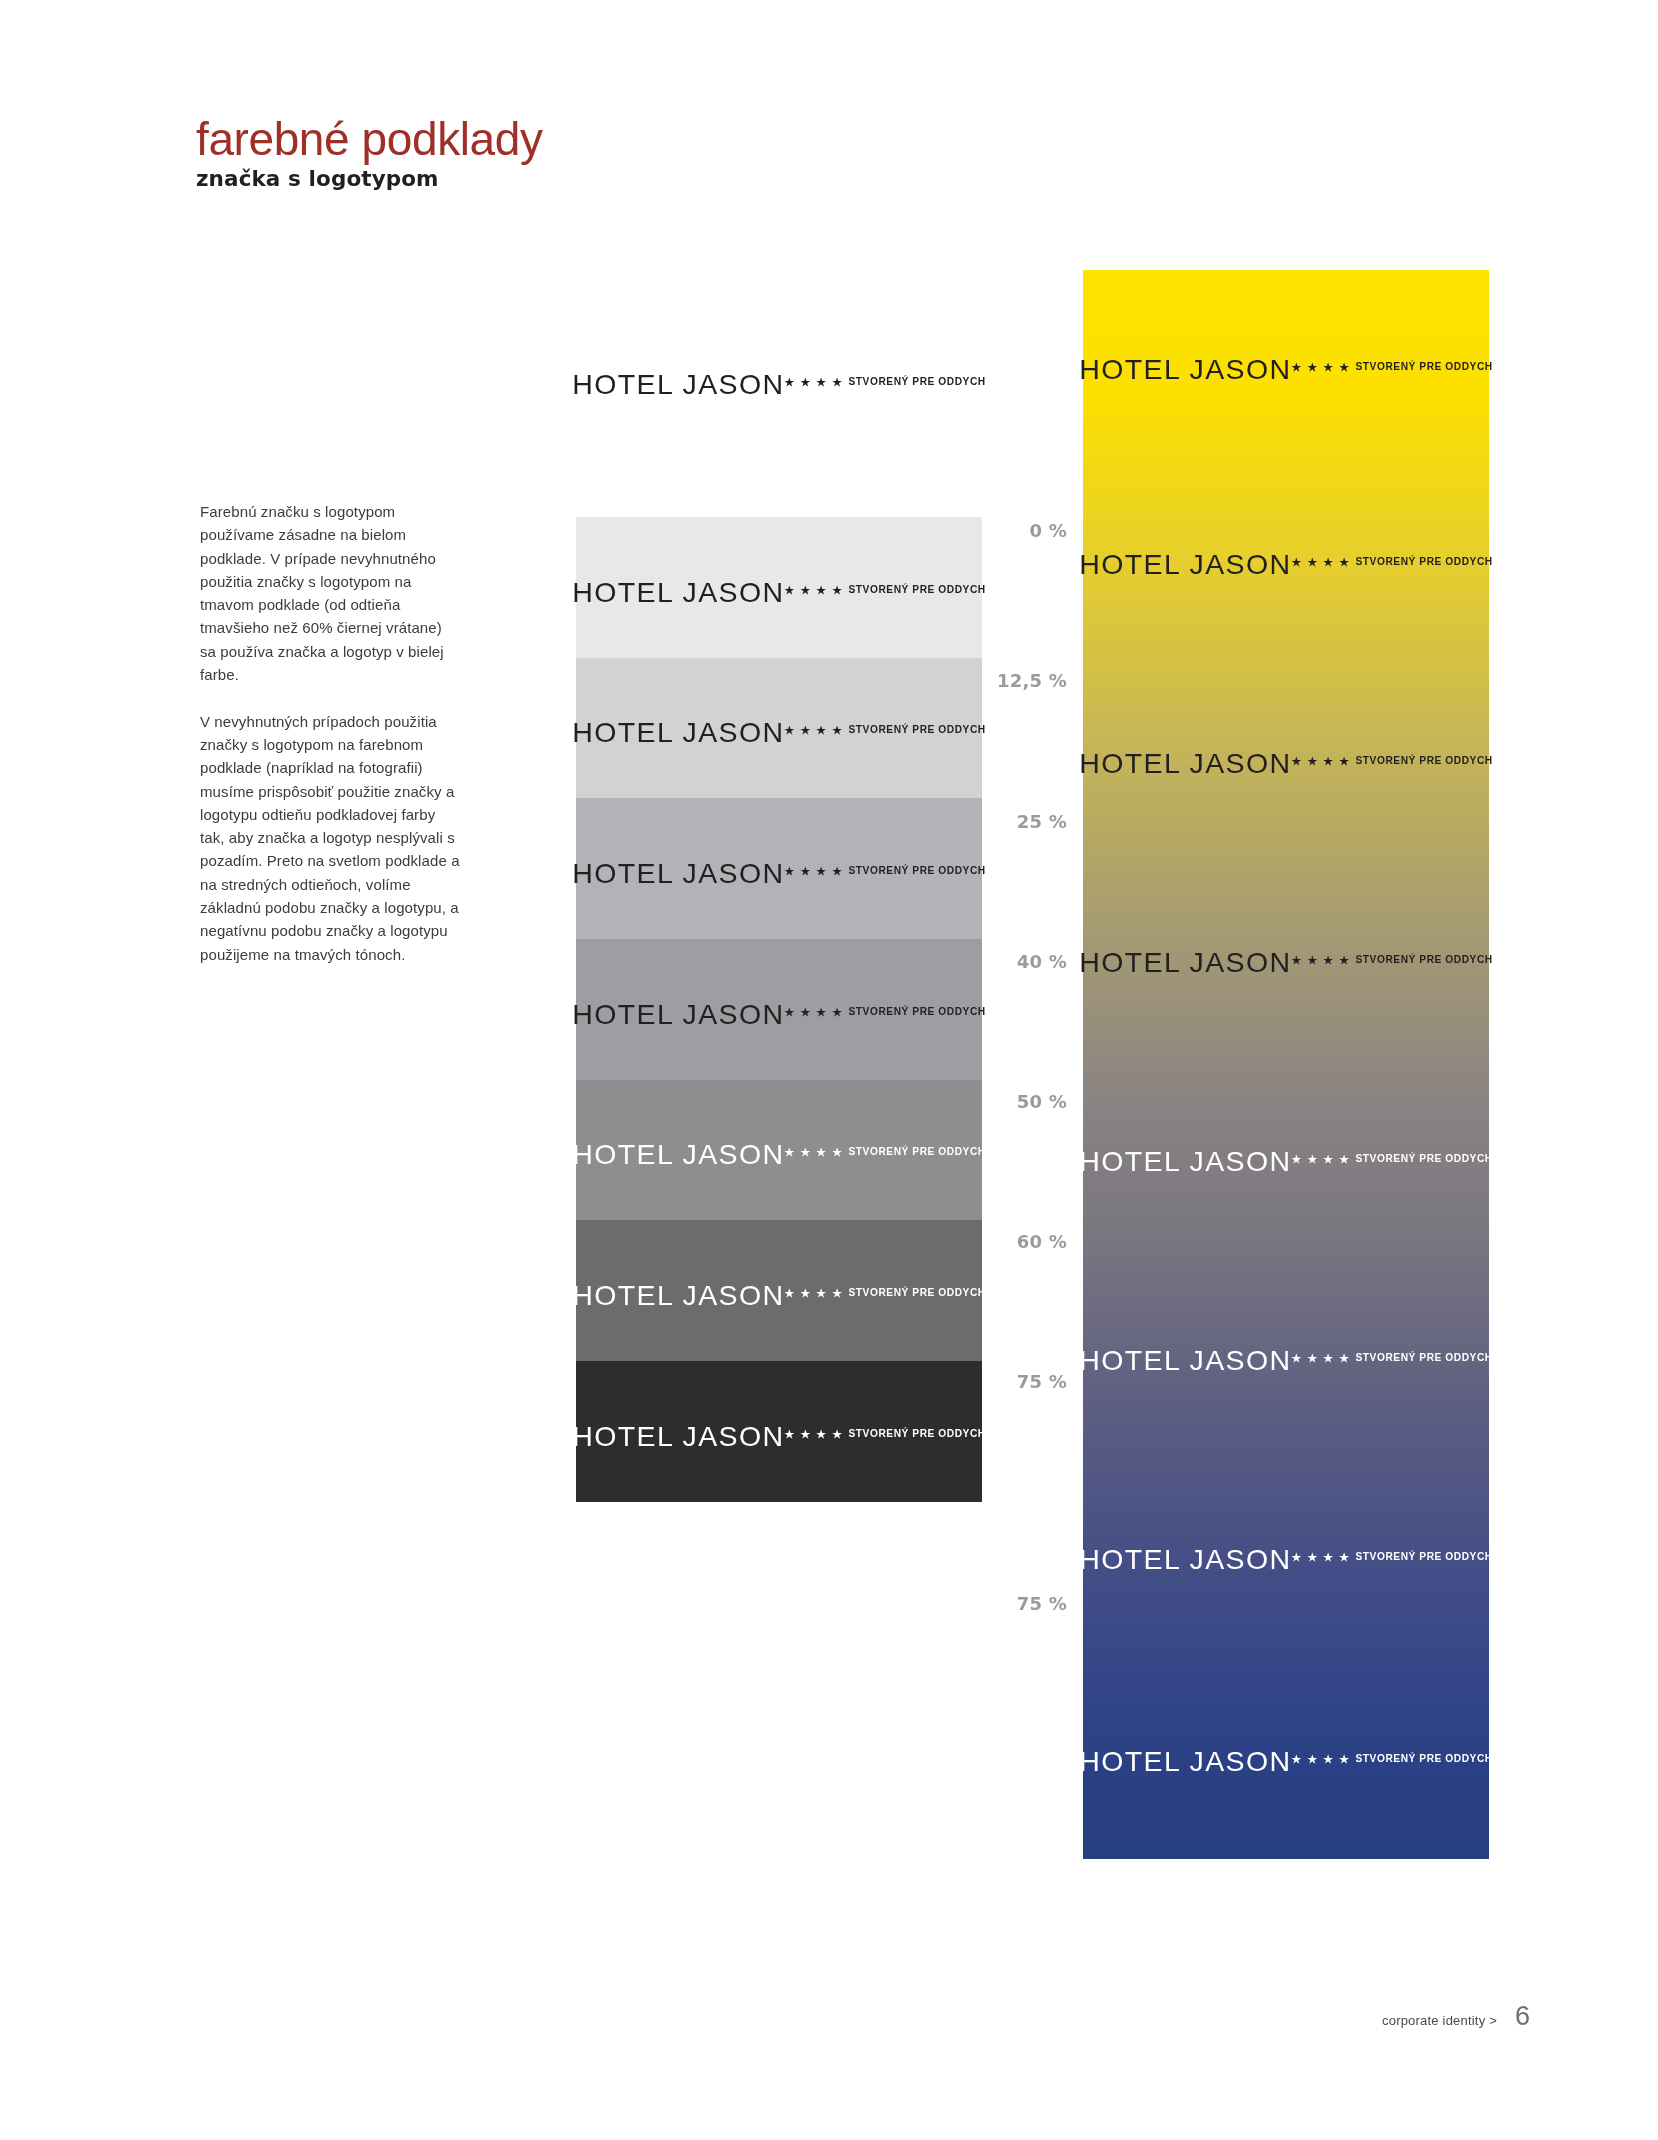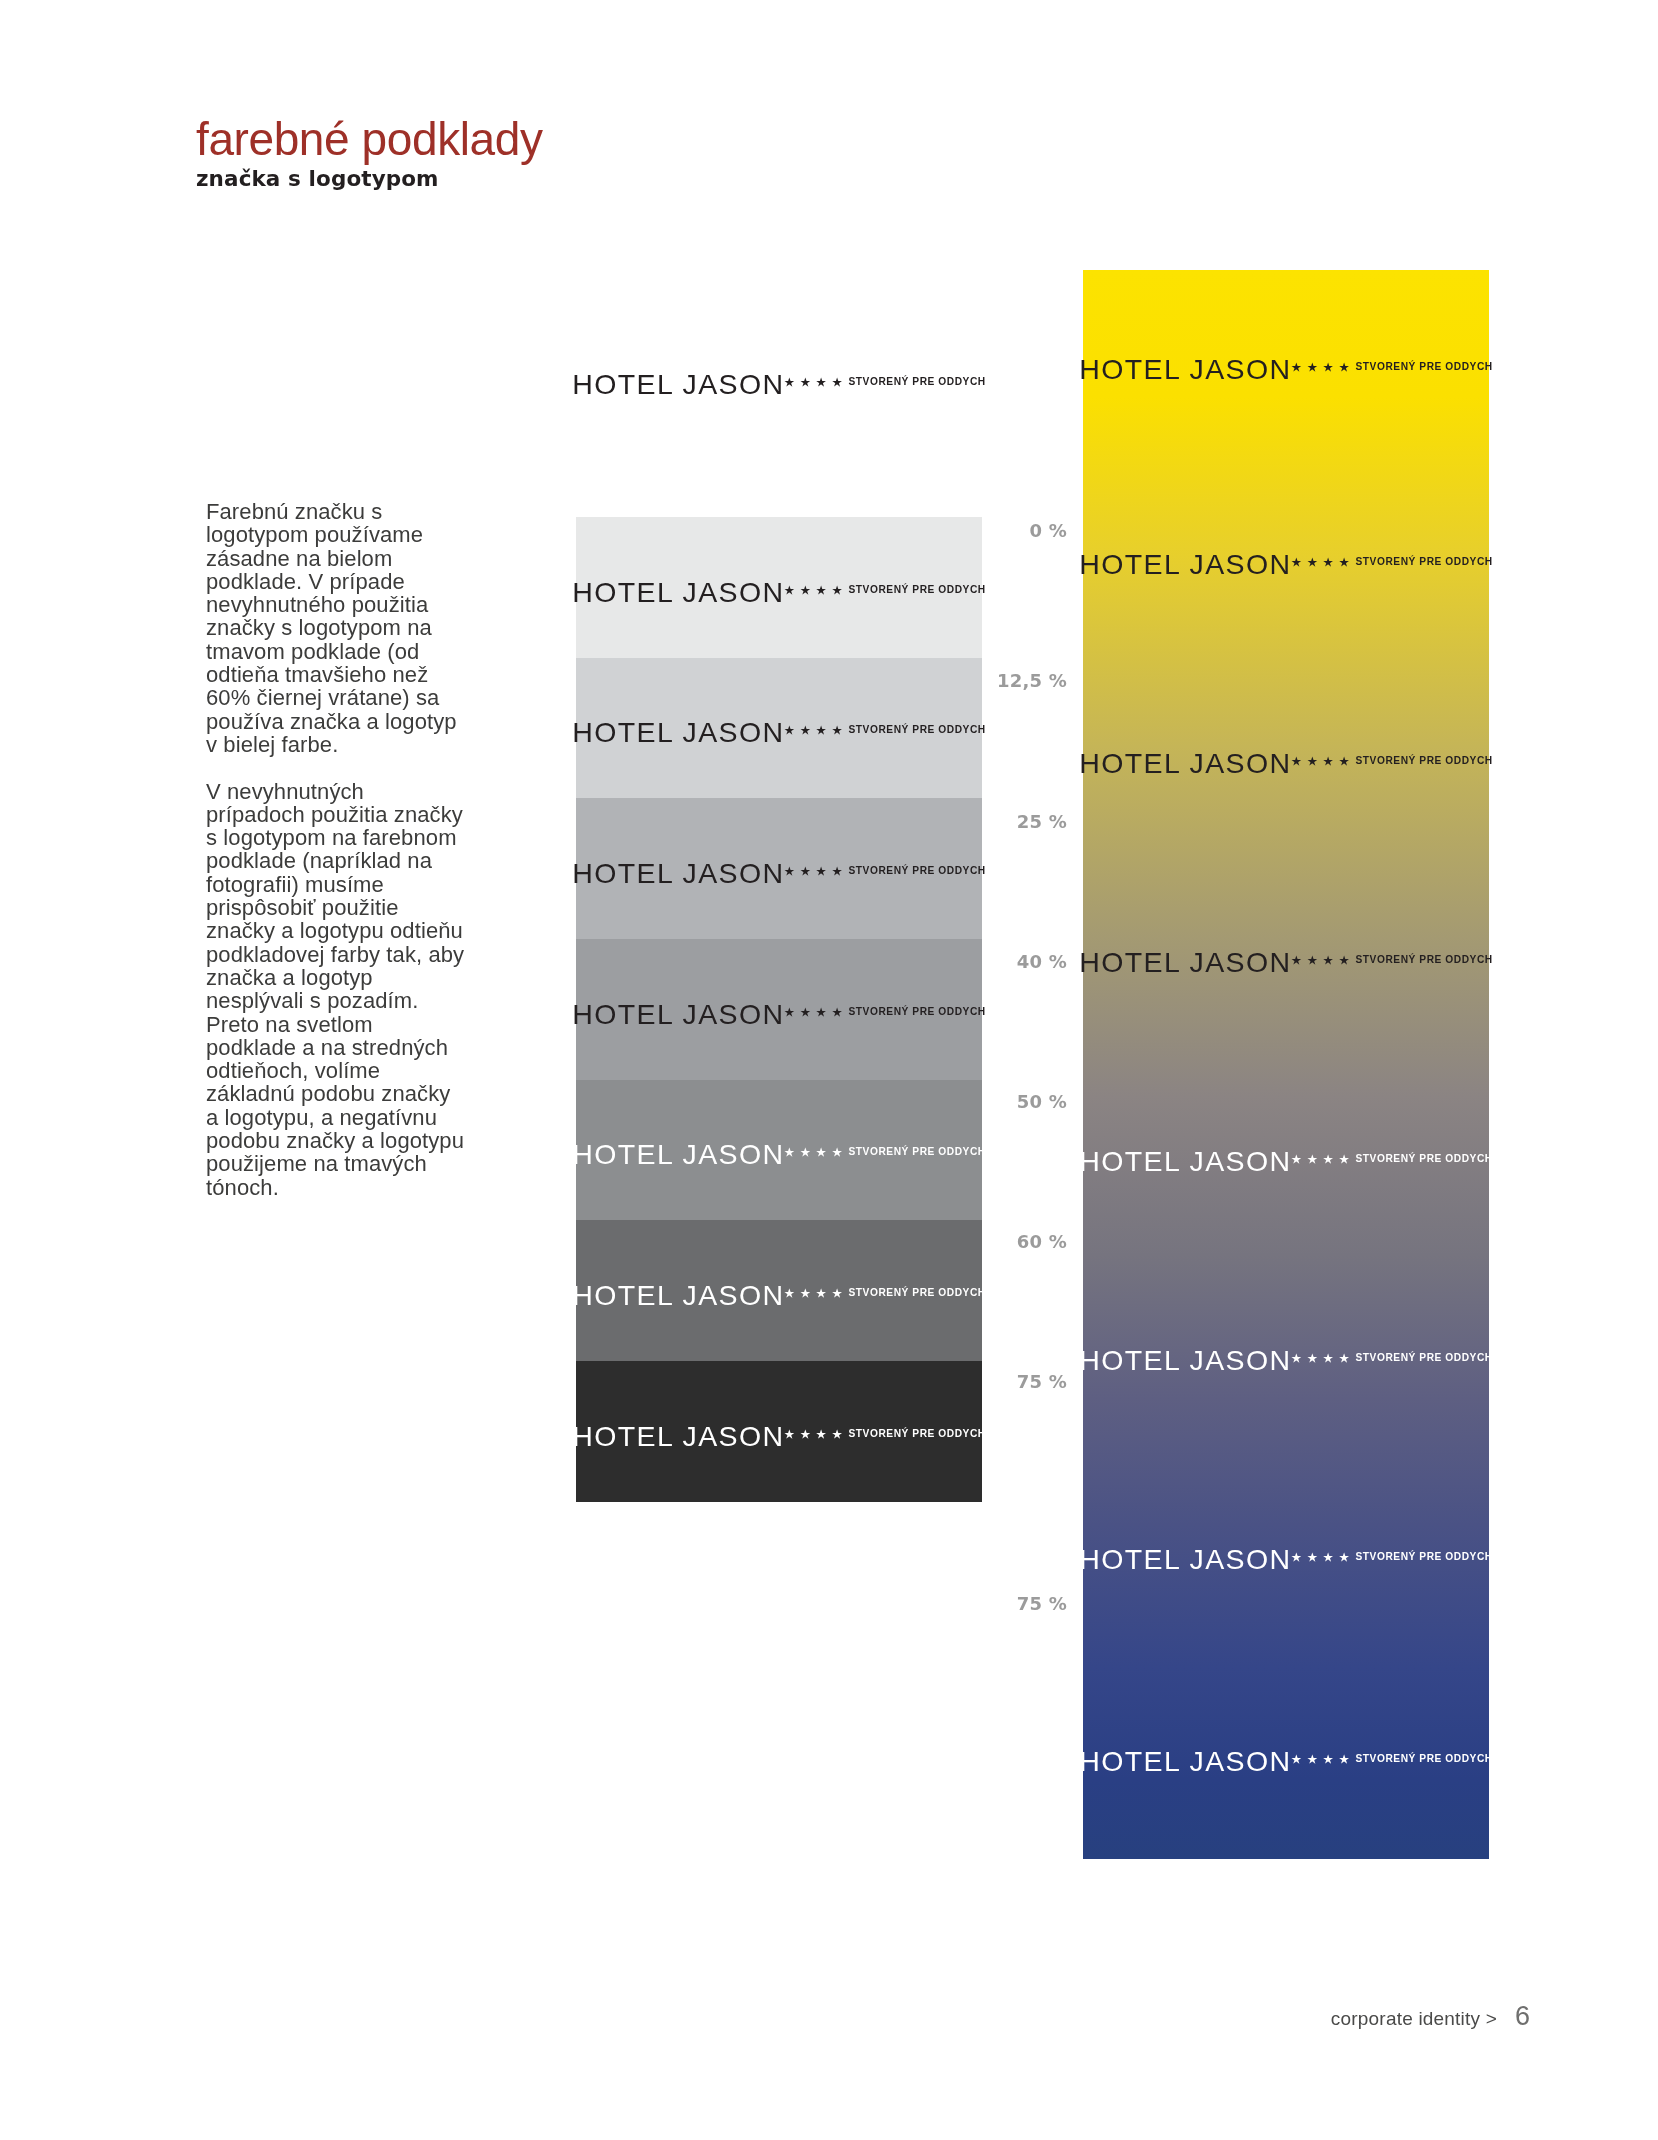--- a/index.html
+++ b/index.html
@@ -36,25 +36,25 @@
     font-weight: 400;
     color: #9e3028;
     letter-spacing: -0.4px;
     line-height: 1.22;
     margin-top: 11px;
   }
 
   
   #copy {
     position: absolute;
-    left: 206px;
+    left: 200px;
     top: 500px;
     width: 262px;
     font-family: "Liberation Sans", sans-serif;
-    font-size: 22px;
+    font-size: 15px;
     line-height: 23.3px;
     color: #3c3c3b;
     letter-spacing: 0.1px;
   }
   #copy p { margin: 0; }
   #copy p + p { margin-top: 23.3px; }
 
   
   #gray-column {
     position: absolute;
@@ -173,21 +173,21 @@
   #footer {
     position: absolute;
     right: 128px;
     bottom: 108px;
     display: flex;
     align-items: baseline;
     gap: 18px;
   }
   #footer-label {
     font-family: "Liberation Sans", sans-serif;
-    font-size: 19px;
+    font-size: 13px;
     color: #4a4a49;
     letter-spacing: 0.2px;
     margin-left: 7px;
   }
   #footer-page {
     font-family: "Liberation Sans", sans-serif;
     font-size: 27px;
     color: #6f6f6e;
   }
 </style>

